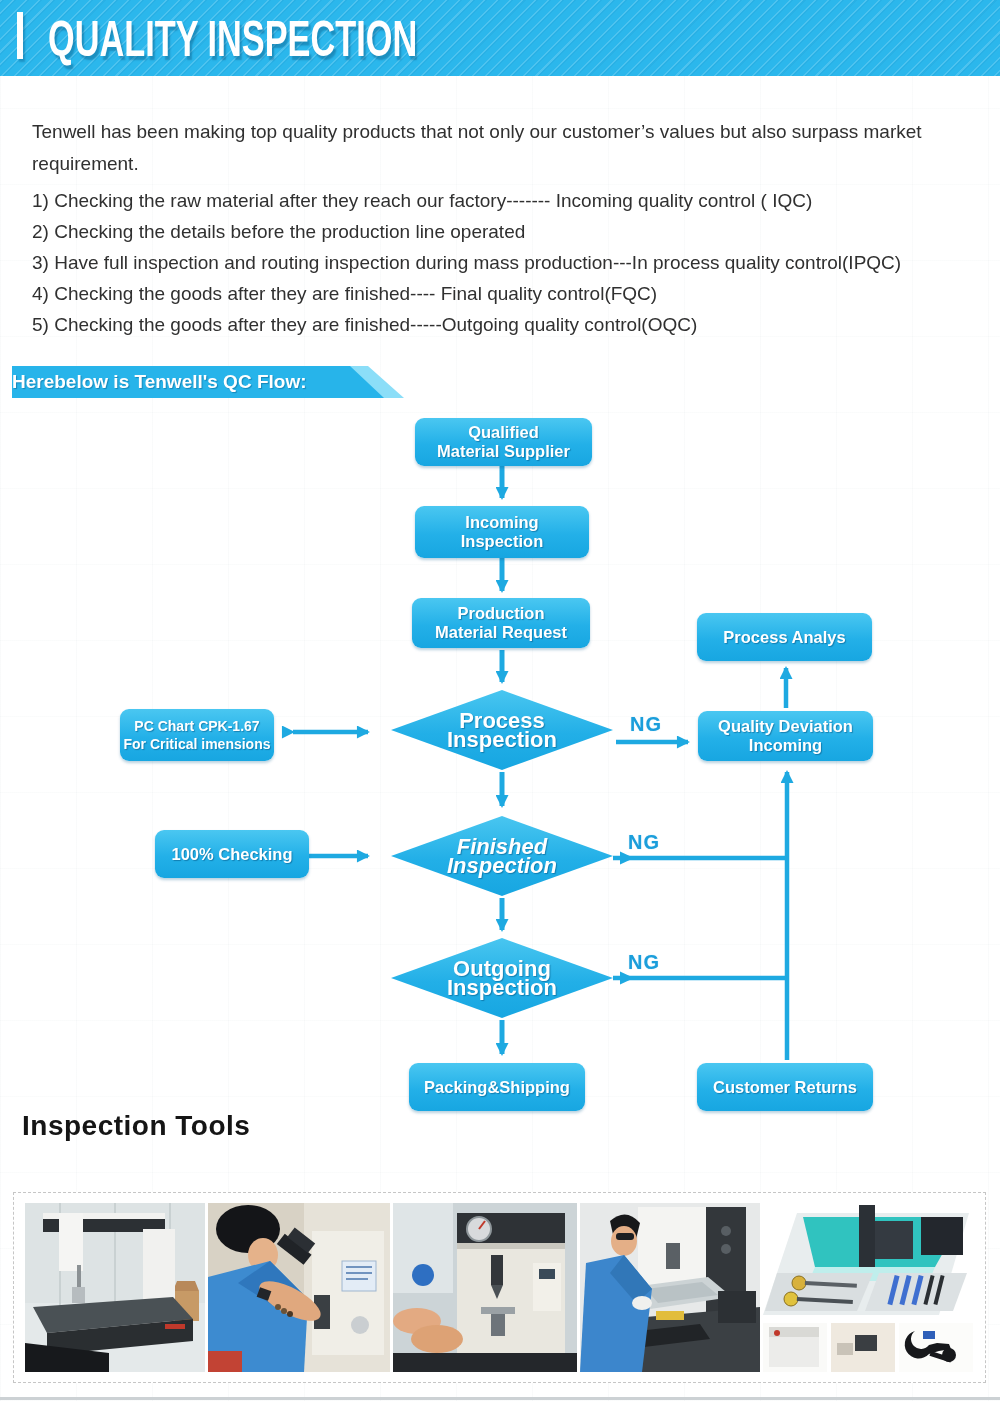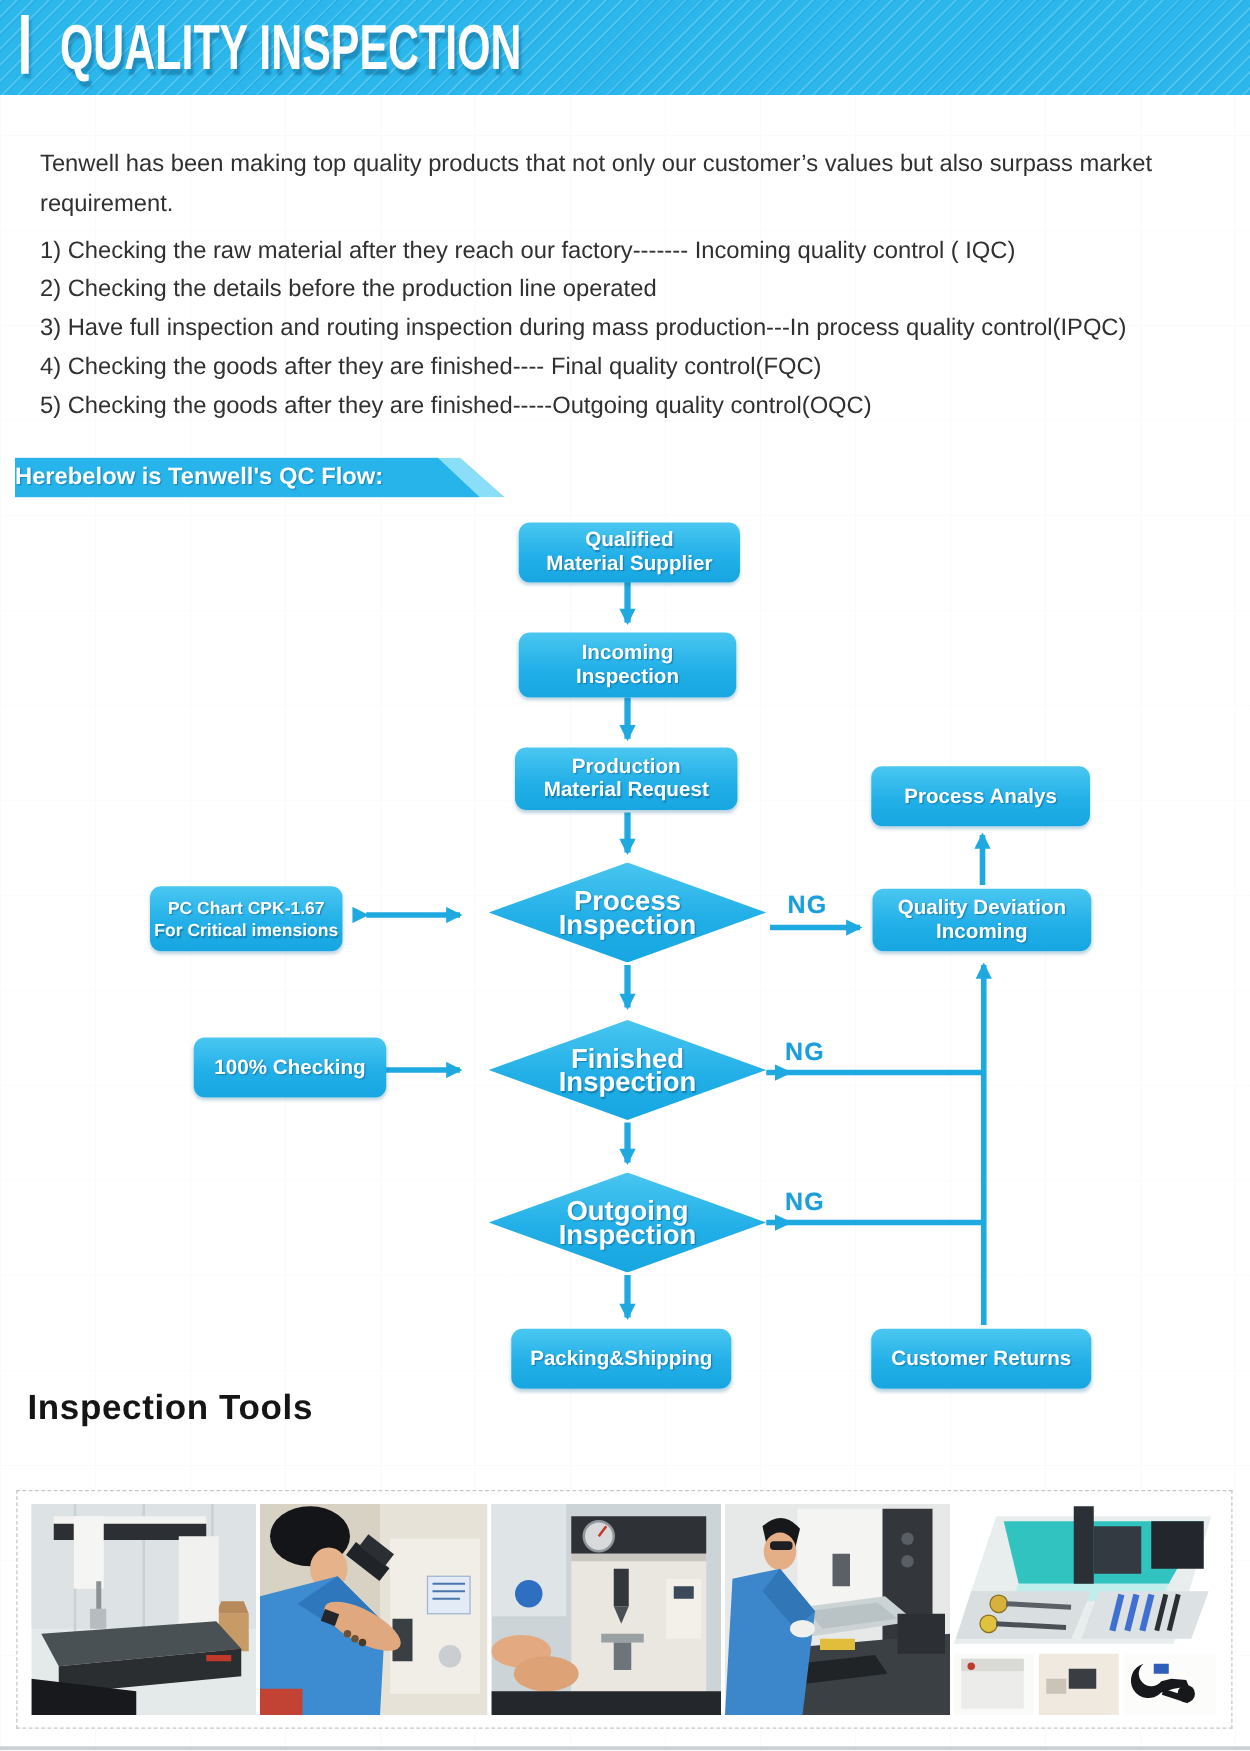--- a/index.html
+++ b/index.html
@@ -136,21 +136,21 @@
     <div class="node" style="left:698px; top:301px; width:175px; height:50px;">Quality Deviation
 Incoming</div>
     <div class="node small" style="left:120px; top:299px; width:154px; height:52px;">PC Chart CPK-1.67
 For Critical imensions</div>
     <div class="node" style="left:123px; top:420px; width:154px; height:48px;margin-left:32px;">100% Checking</div>
     <div class="node" style="left:409px; top:653px; width:176px; height:48px;">Packing&amp;Shipping</div>
     <div class="node" style="left:697px; top:653px; width:176px; height:48px;">Customer Returns</div>
 
     <div class="diamond" style="left:391px; top:280px; width:222px; height:80px;">Process
 Inspection</div>
-    <div class="diamond" style="left:391px; top:406px; width:222px; height:80px;">Finished
+    <div class="diamond" style="left:391px; top:406px; width:222px; height:80px;font-style:italic;">Finished
 Inspection</div>
     <div class="diamond" style="left:391px; top:528px; width:222px; height:80px;">Outgoing
 Inspection</div>
 
     <div class="ng" style="left:630px; top:303px;">NG</div>
     <div class="ng" style="left:628px; top:421px;">NG</div>
     <div class="ng" style="left:628px; top:541px;">NG</div>
   </div>
 
   <div class="tools-heading">Inspection Tools</div>

